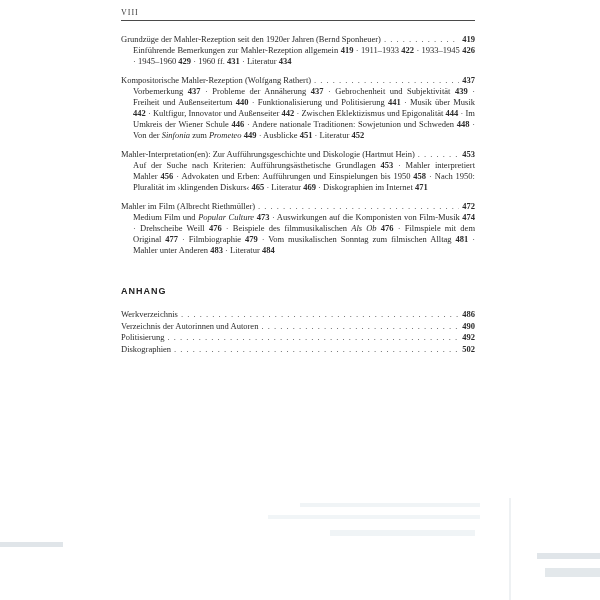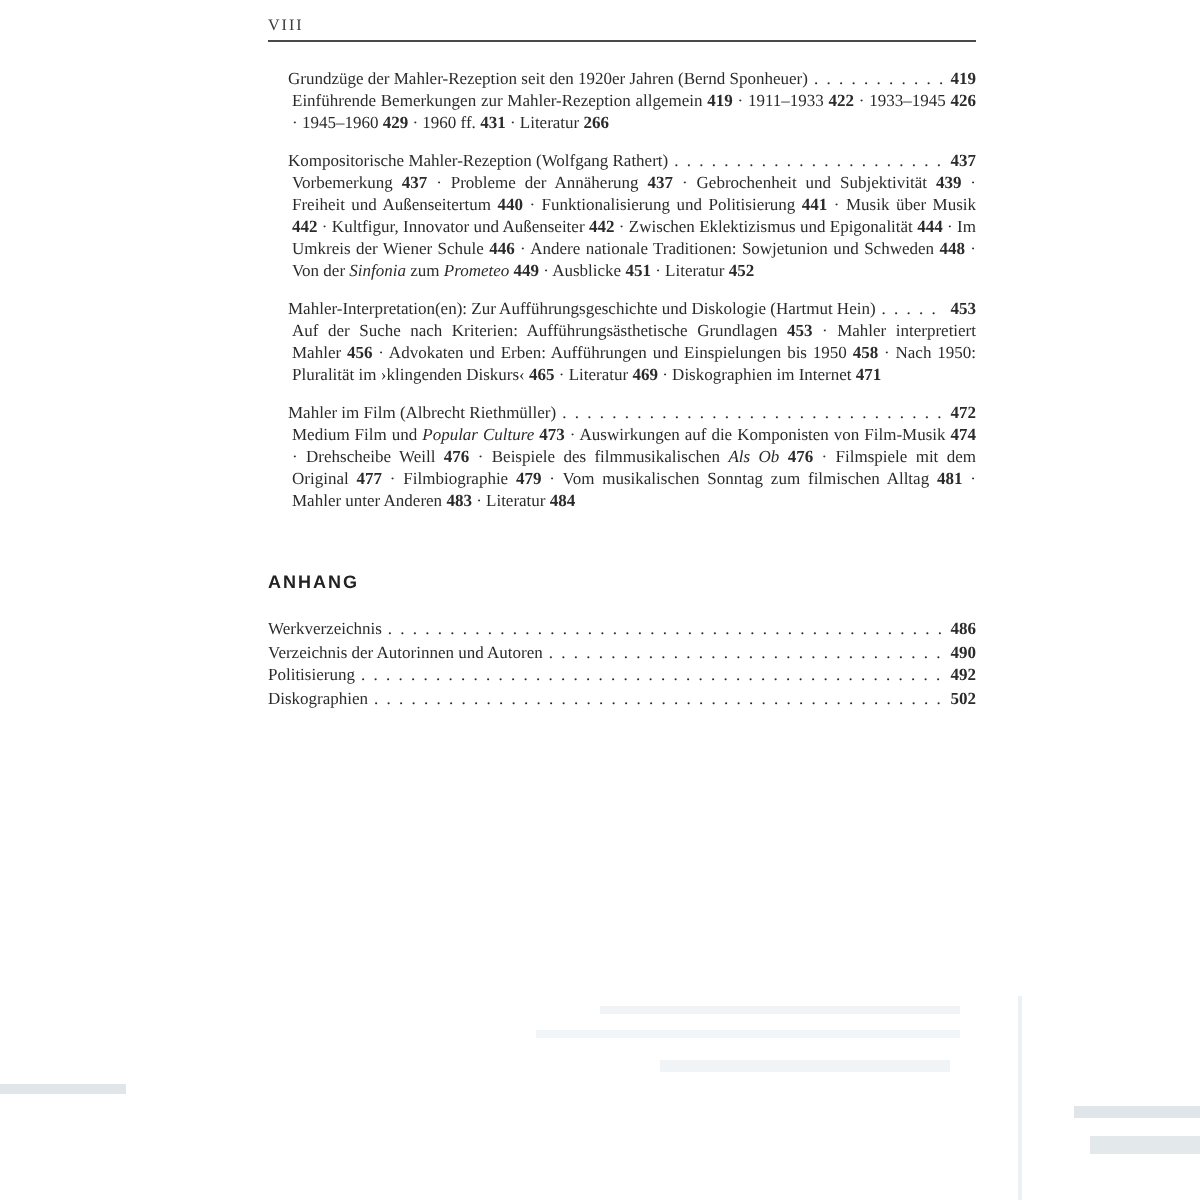--- a/index.html
+++ b/index.html
@@ -7,21 +7,21 @@
     position: relative;
     width: 600px;
     height: 600px;
     background: #ffffff;
     overflow: hidden;
     font-family: "Liberation Serif", "DejaVu Serif", serif;
     color: #2b2b2b;
   }
   .content {
     position: absolute;
-    left: 134px;
+    left: 121px;
     top: 8px;
     width: 354px;
   }
   .folio {
     font-size: 8px;
     letter-spacing: 1px;
     line-height: 9px;
     color: #3a3a3a;
   }
   .header-rule {
@@ -31,21 +31,20 @@
     width: 100%;
     height: 0;
   }
   .sections { margin-top: 13px; }
   .entry { margin-bottom: 8px; }
   .entry-line {
     display: flex;
     align-items: flex-start;
     font-size: 8.5px;
     line-height: 11px;
-    margin-left: 10px;
   }
   .entry-title { white-space: nowrap; }
   .leader {
     flex: 1 1 auto;
     min-width: 6px;
     overflow: hidden;
     white-space: nowrap;
     margin: 0 3px;
   }
   .leader::after {
@@ -100,21 +99,21 @@
     </div>
 
     <div class="sections">
 
       <div class="entry">
         <div class="entry-line">
           <span class="entry-title">Grundzüge der Mahler-Rezeption seit den 1920er Jahren (Bernd Sponheuer)</span>
           <span class="leader"></span>
           <span class="pagenum">419</span>
         </div>
-        <p class="detail"><span>Einführende Bemerkungen zur Mahler-Rezeption allgemein </span><span class="b">419</span><span> · 1911–1933 </span><span class="b">422</span><span> · 1933–1945 </span><span class="b">426</span><span> · 1945–1960 </span><span class="b">429</span><span> · 1960 ff. </span><span class="b">431</span><span> · Literatur </span><span class="b">266</span></p>
+        <p class="detail"><span>Einführende Bemerkungen zur Mahler-Rezeption allgemein </span><span class="b">419</span><span> · 1911–1933 </span><span class="b">422</span><span> · 1933–1945 </span><span class="b">426</span><span> · 1945–1960 </span><span class="b">429</span><span> · 1960 ff. </span><span class="b">431</span><span> · Literatur </span><span class="b">434</span></p>
       </div>
 
       <div class="entry">
         <div class="entry-line">
           <span class="entry-title">Kompositorische Mahler-Rezeption (Wolfgang Rathert)</span>
           <span class="leader"></span>
           <span class="pagenum">437</span>
         </div>
         <p class="detail"><span>Vorbemerkung </span><span class="b">437</span><span> · Probleme der Annäherung </span><span class="b">437</span><span> · Gebrochenheit und Subjektivität </span><span class="b">439</span><span> · Freiheit und Außenseitertum </span><span class="b">440</span><span> · Funktionalisierung und Politisierung </span><span class="b">441</span><span> · Musik über Musik </span><span class="b">442</span><span> · Kultfigur, Innovator und Außenseiter </span><span class="b">442</span><span> · Zwischen Eklektizismus und Epigonalität </span><span class="b">444</span><span> · Im Umkreis der Wiener Schule </span><span class="b">446</span><span> · Andere nationale Traditionen: Sowjetunion und Schweden </span><span class="b">448</span><span> · Von der </span><span class="i">Sinfonia</span><span> zum </span><span class="i">Prometeo</span><span> </span><span class="b">449</span><span> · Ausblicke </span><span class="b">451</span><span> · Literatur </span><span class="b">452</span></p>
       </div>

